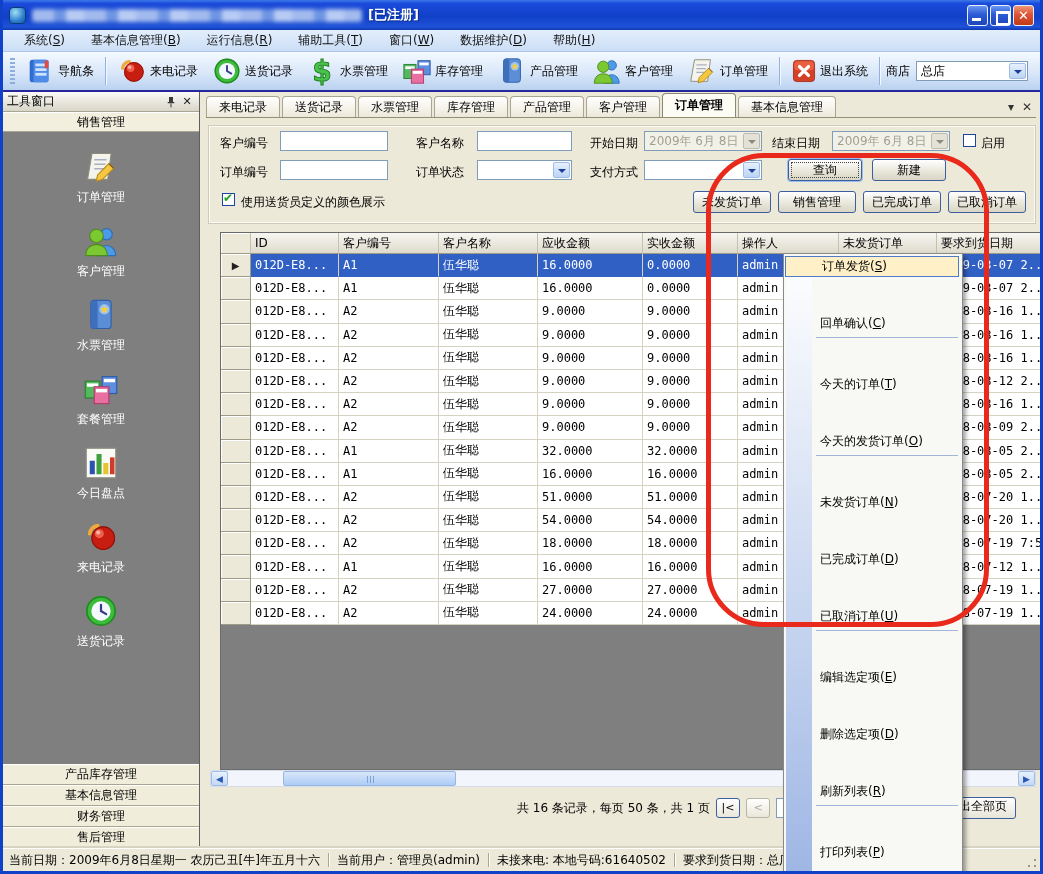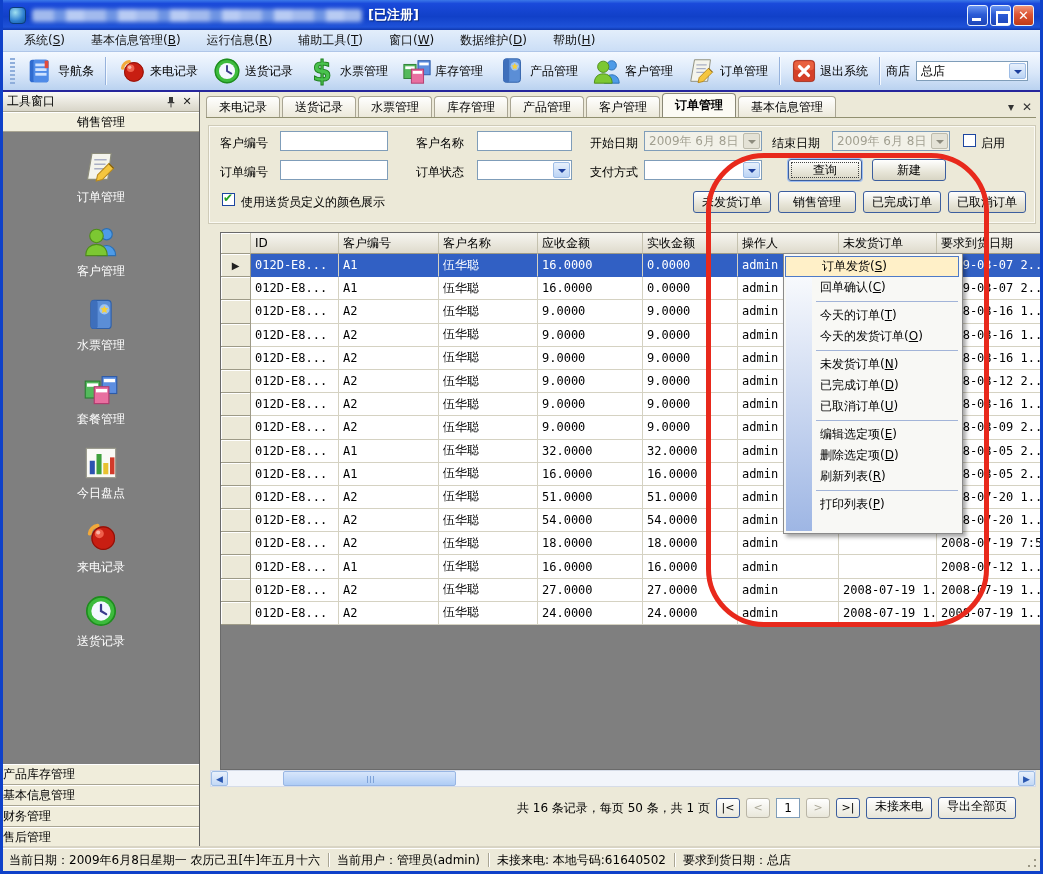--- a/index.html
+++ b/index.html
@@ -58,21 +58,21 @@
   .sb-title .t{flex:1;}
   .sb-ico{width:16px;height:16px;display:flex;align-items:center;justify-content:center;font-size:11px;color:#222;}
   .sb-section{height:20px;background:#F2EFDE;border-top:1px solid #FFF;border-bottom:1px solid #A9A593;
     text-align:center;font-size:12px;line-height:19px;}
   .sb-body{flex:1;overflow:hidden;display:flex;flex-direction:column;align-items:center;}
   .sb-item{margin-top:17px;display:flex;flex-direction:column;align-items:center;gap:4px;cursor:pointer;width:120px;}
   .sb-item .ic{width:36px;height:36px;}
   .sb-item .lbl{color:#fff;font-size:12px;}
   .sb-bottom{margin-top:auto;}
   .sb-bar{height:21px;background:#F0EDDB;border-top:1px solid #FFF;border-bottom:1px solid #A9A593;
-    font-size:12px;line-height:19px;cursor:pointer;}
+    text-align:center;font-size:12px;line-height:19px;cursor:pointer;}
   
   .content{position:relative;flex:1;background:#ECE9D8;}
   
   .tabstrip{position:absolute;left:6px;right:4px;top:2px;height:24px;display:flex;align-items:flex-end;
     border-bottom:1px solid #919070;}
   .tab{height:21px;line-height:20px;padding:0 12px;font-size:12px;margin-right:2px;
     border:1px solid #A9A593;border-bottom:none;border-radius:4px 4px 0 0;
     background:linear-gradient(180deg,#FFFFFF,#ECE9DA);cursor:pointer;white-space:nowrap;}
   .tab.active{height:24px;line-height:23px;font-weight:bold;background:#FCFBF4;border-color:#8A8875;
     position:relative;z-index:2;}
@@ -127,21 +127,21 @@
   .sdiv{width:1px;height:14px;background:#A9A593;box-shadow:1px 0 0 #FFF;}
   .grip{position:absolute;right:2px;bottom:2px;width:12px;height:12px;
     background:radial-gradient(circle at 75% 75%,#9A9684 1.2px,transparent 1.4px),
                radial-gradient(circle at 75% 25%,#9A9684 1.2px,transparent 1.4px),
                radial-gradient(circle at 25% 75%,#9A9684 1.2px,transparent 1.4px);}
   
   .ctxmenu{position:absolute;left:780px;top:253px;width:180px;background:#F8F8F5;z-index:50;
     border:1px solid #8A8A8A;box-shadow:3px 3px 4px rgba(0,0,0,.35);padding:2px 2px 18px 0;}
   .ctxmenu .gutter{position:absolute;left:2px;top:2px;bottom:2px;width:26px;
     background:linear-gradient(180deg,#FFFFFF,#9EB6E4);}
-  .citem{position:relative;height:21px;line-height:21px;padding-left:36px;font-size:12px;cursor:pointer;white-space:nowrap;}
+  .citem{position:relative;height:21px;line-height:21px;padding-left:36px;font-size:12px;cursor:pointer;white-space:nowrap;margin-top:36px;}
   .citem.hl{background:#FFF0C8;border:1px solid #4E7AC8;height:21px;line-height:19px;margin:0 1px;}
   .csep{margin:3px 2px 3px 32px;border-top:1px solid #A2B4D8;}
   
   .annotation{position:absolute;left:703px;top:153px;width:283px;height:474px;border:5px solid #E8291C;
     border-radius:58px;z-index:60;pointer-events:none;}
   u{text-decoration:underline;}
 </style>
 </head>
 <body>
 

